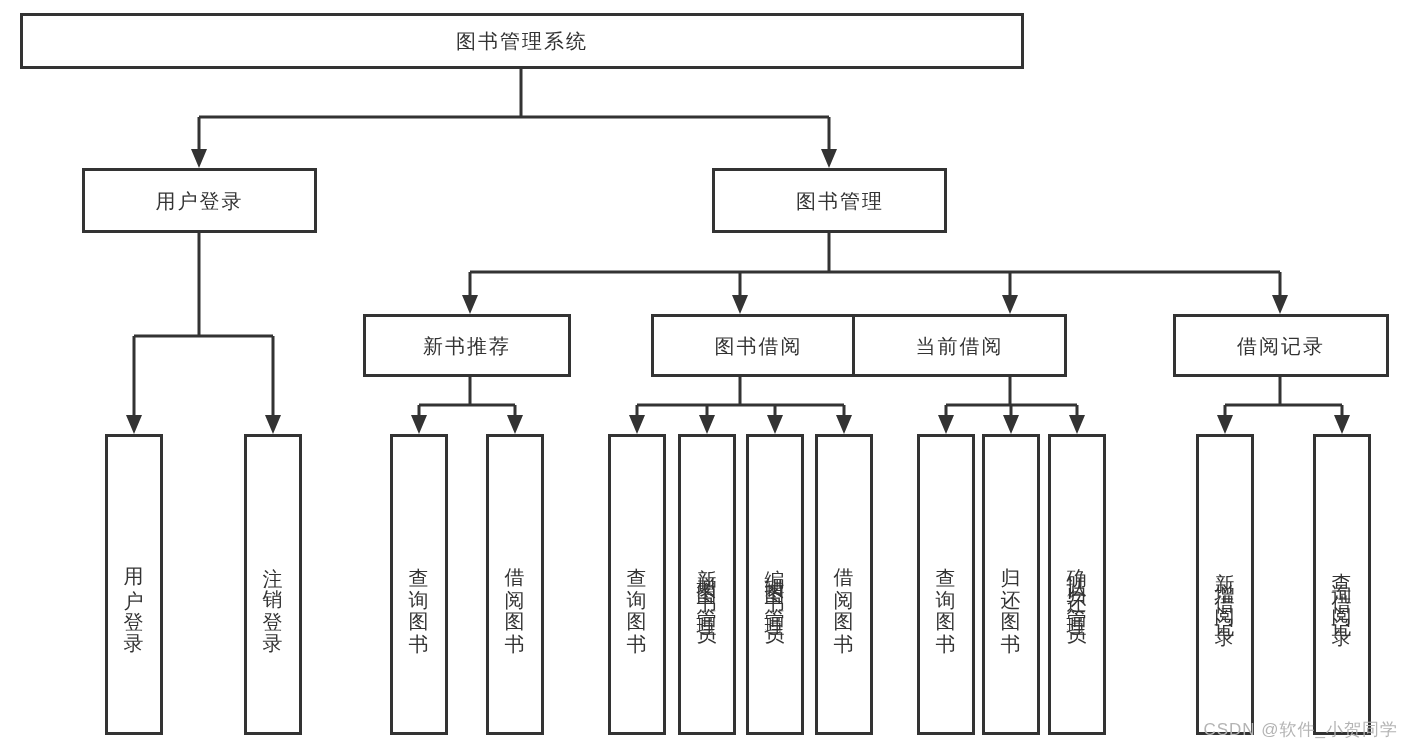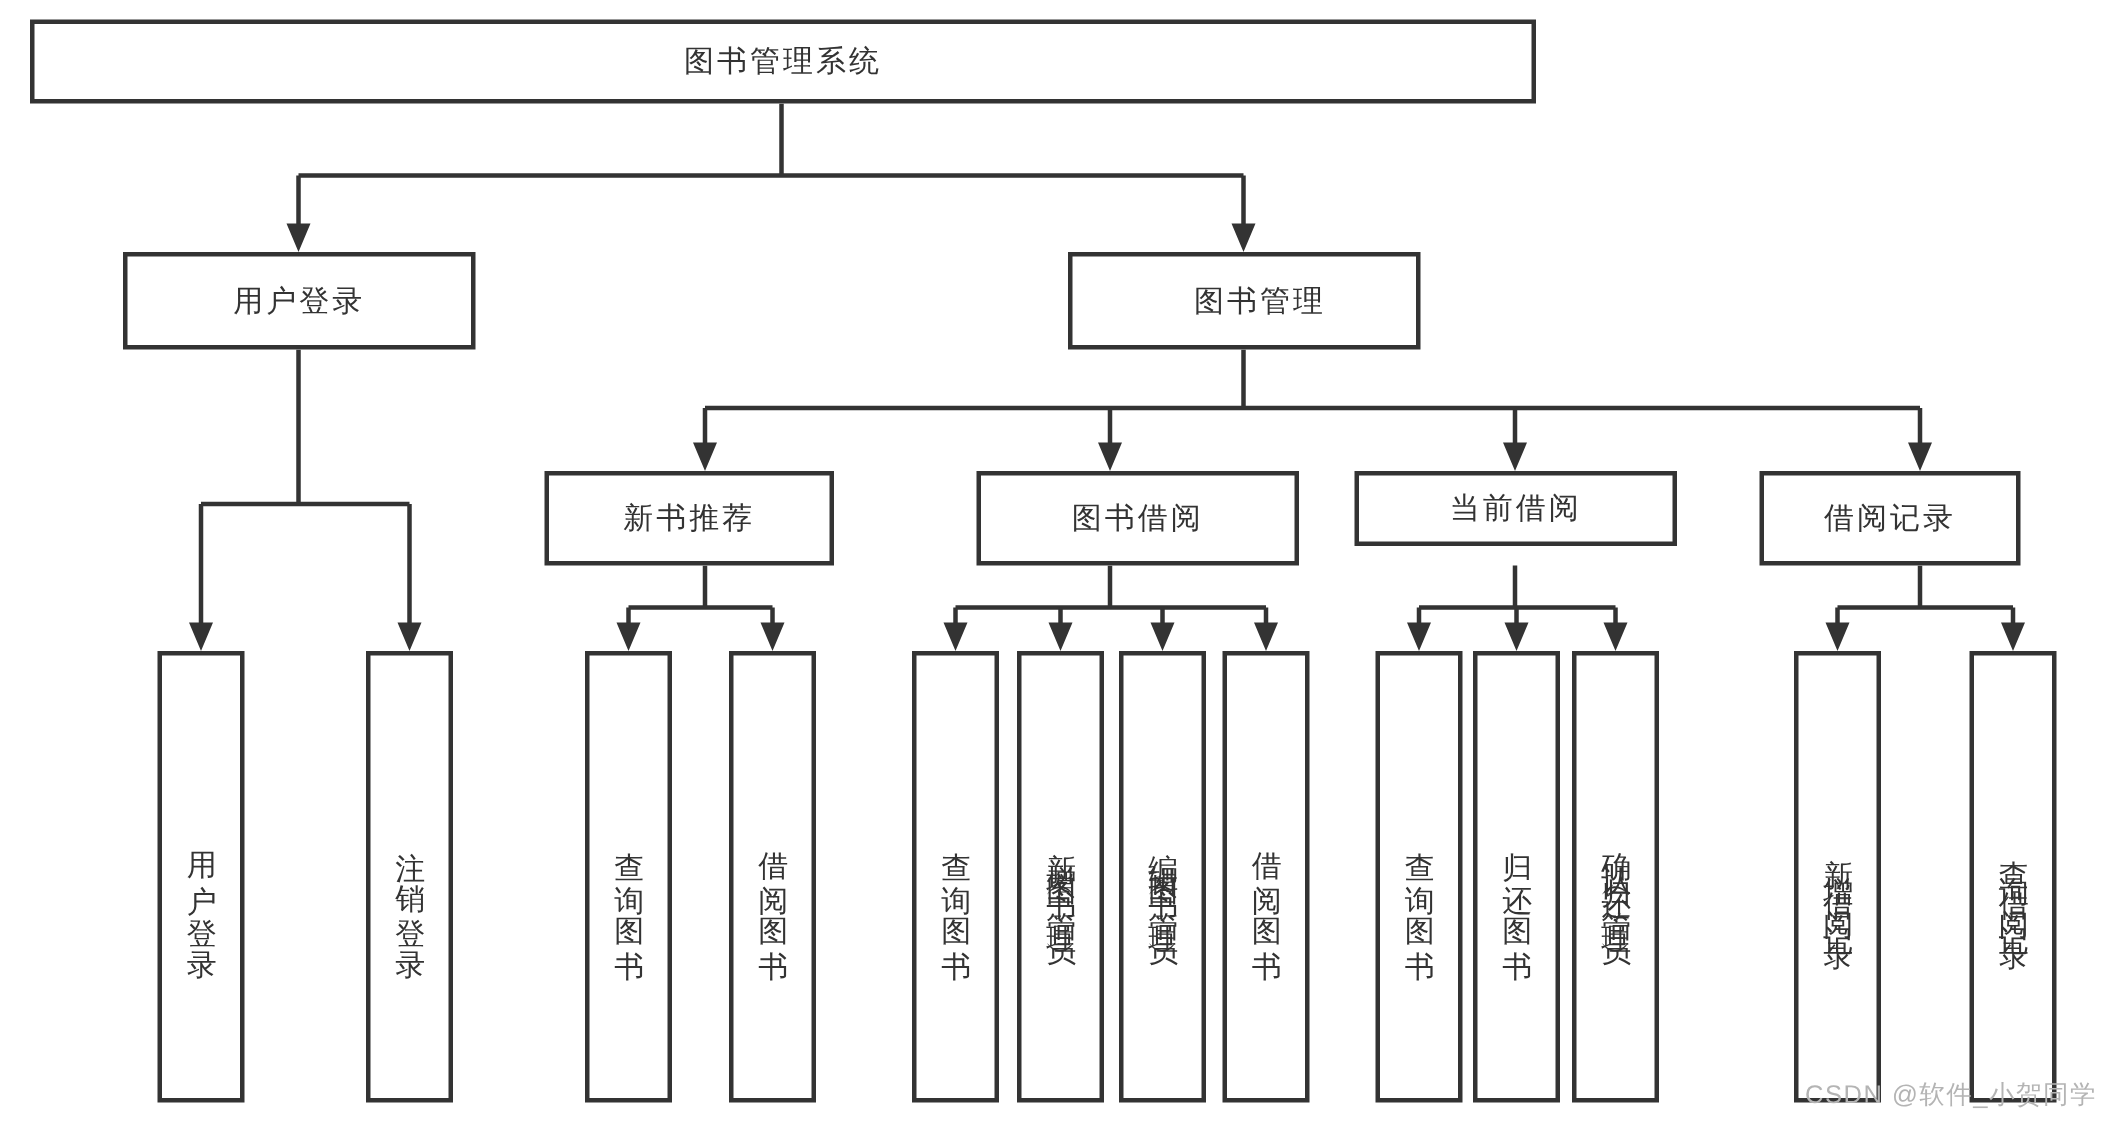--- a/index.html
+++ b/index.html
@@ -28,24 +28,24 @@
     text-align: center;
     font-size: 20px;
     letter-spacing: 2px;
     color: #333333;
     line-height: 1;
   }
   
   .h-root { left: 20px;   top: 13px;  width: 1004px; height: 56px; }
   .h-l2a  { left: 82px;   top: 168px; width: 235px;  height: 65px; }
   .h-l2b  { left: 712px;  top: 168px; width: 235px;  height: 65px; padding-left: 21px; }
-  .h-l3a  { left: 363px;  top: 314px; width: 193px;  height: 63px; }
+  .h-l3a  { left: 363px;  top: 314px; width: 208px;  height: 63px; }
   .h-l3b  { left: 651px;  top: 314px; width: 215px;  height: 63px; justify-content: center; }
-  .h-l3c  { left: 903px;  top: 314px; width: 215px;  height: 50px; }
-  .h-l3d  { left: 1173px; top: 314px; width: 174px;  height: 63px; }
+  .h-l3c  { left: 852px;  top: 314px; width: 215px;  height: 63px; }
+  .h-l3d  { left: 1173px; top: 314px; width: 216px;  height: 63px; }
   
   .leaf {
     top: 434px;
     width: 58px;
     height: 301px;
     letter-spacing: 0;
   }
   .vlabel {
     writing-mode: vertical-rl;
     text-orientation: mixed;

